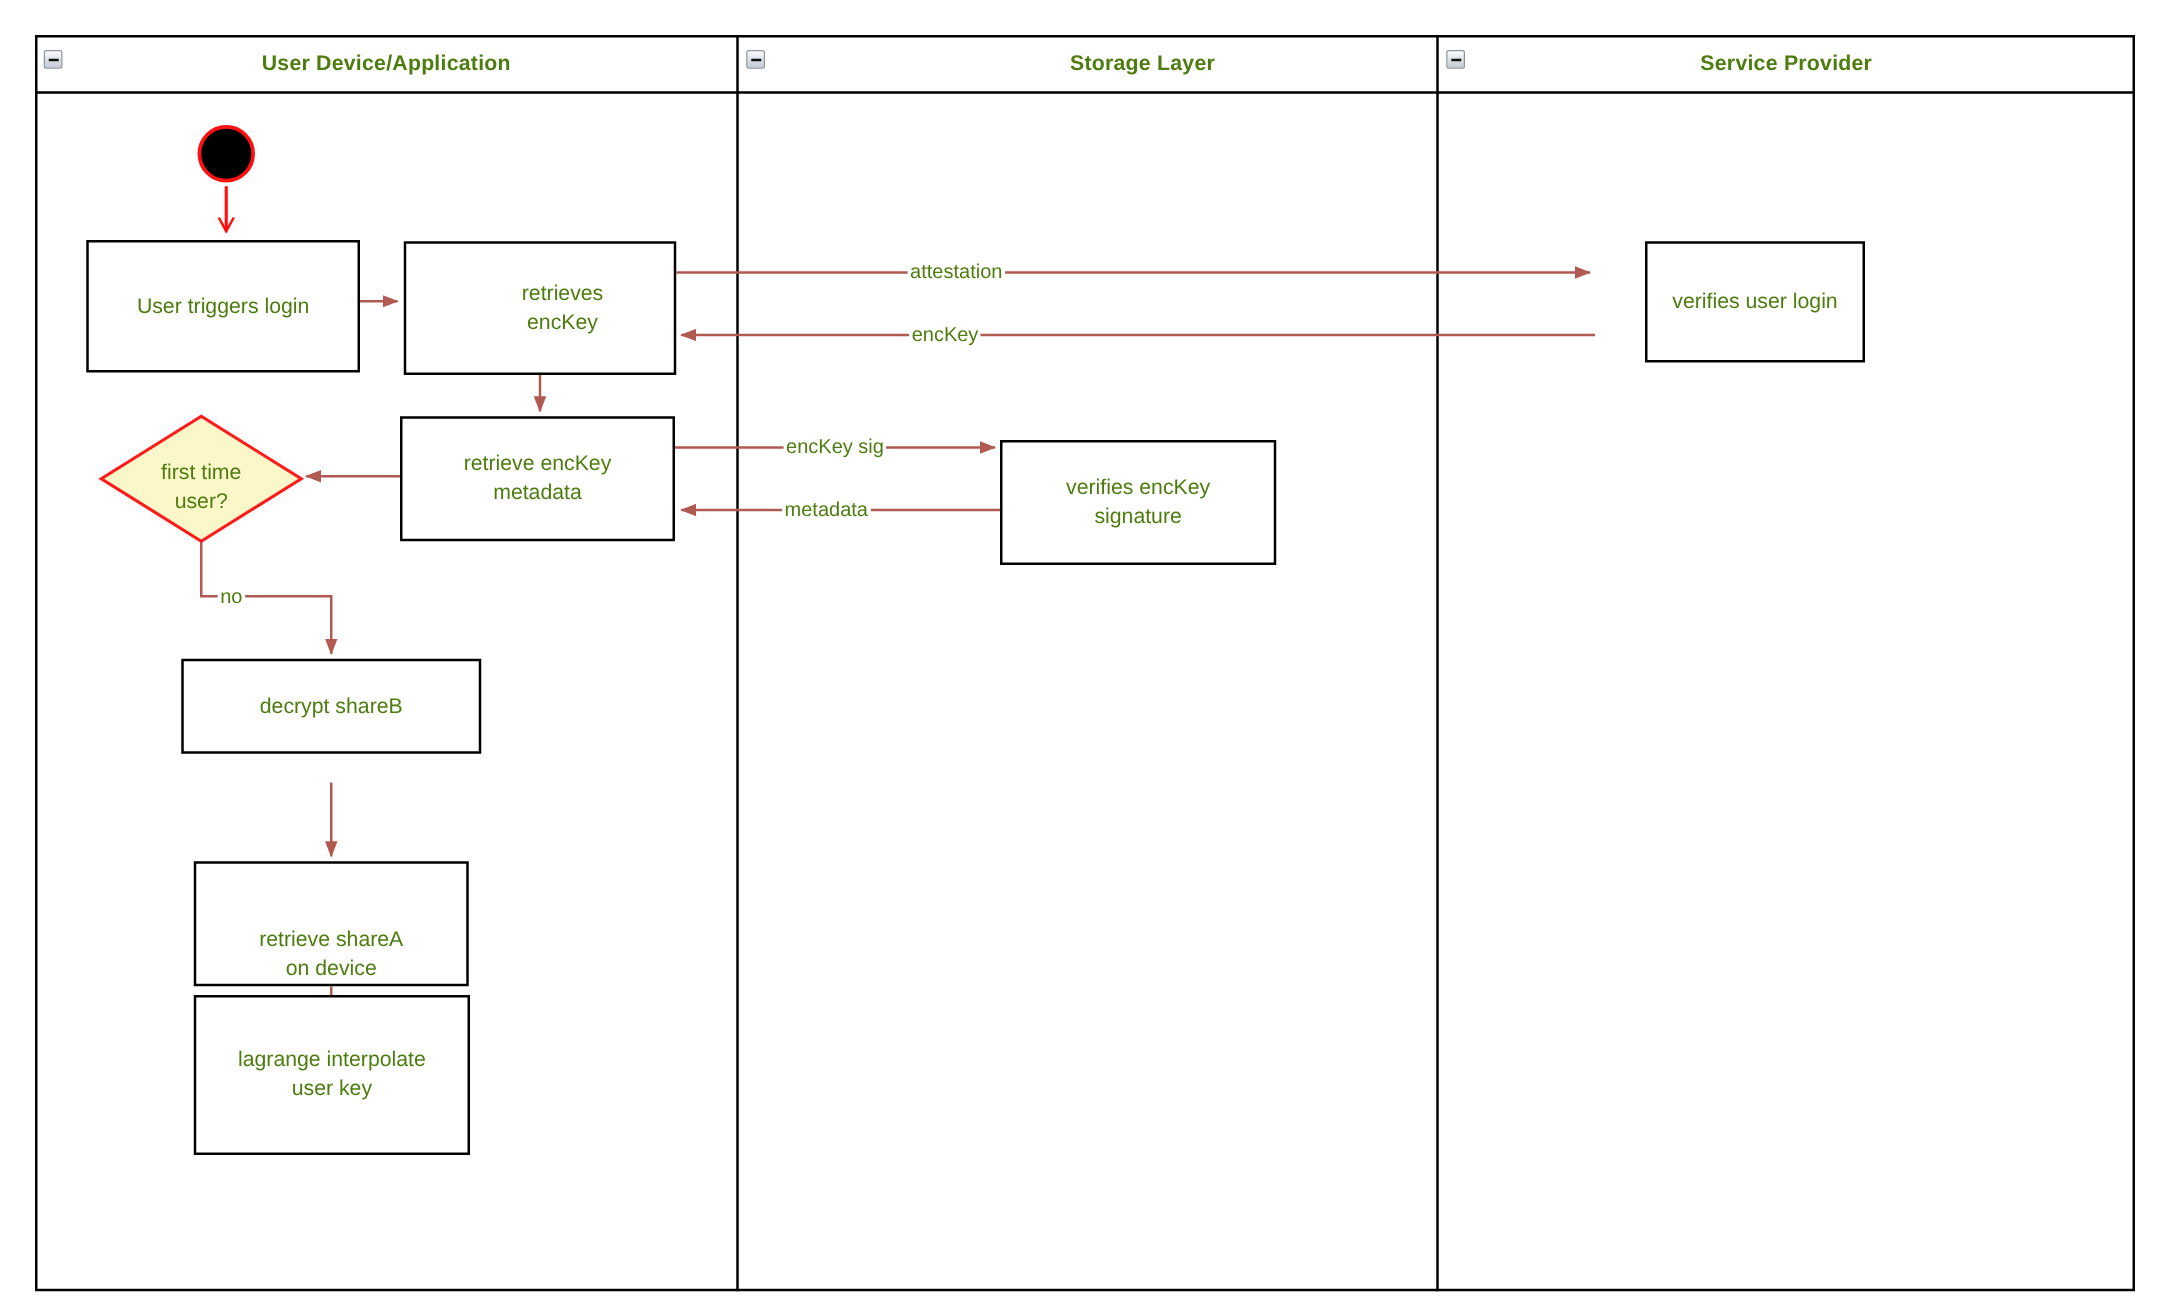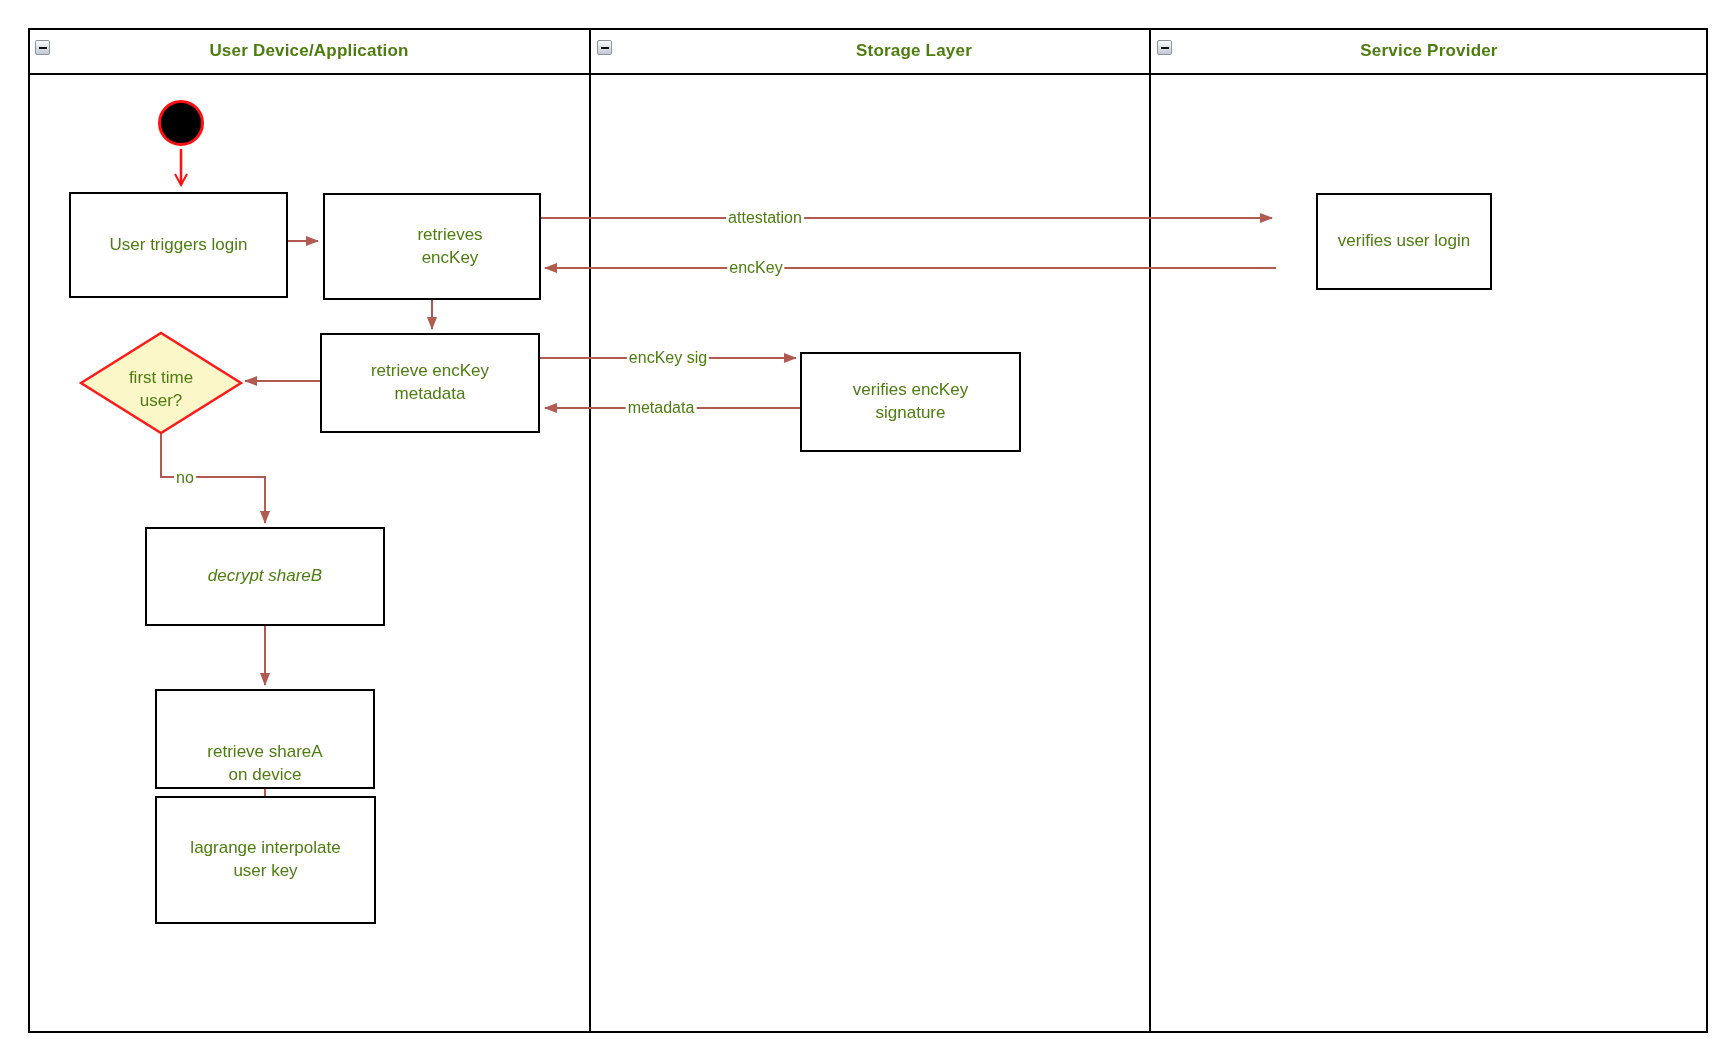--- a/index.html
+++ b/index.html
@@ -124,21 +124,21 @@
   <div class="diamond-label">
     <span>first time
 user?</span>
   </div>
 
   <div class="node" style="left:800px;top:352px;width:221px;height:100px;">
     <span>verifies encKey
 signature</span>
   </div>
 
-  <div class="node" style="left:145px;top:527px;width:240px;height:99px;font-style:italic;">
+  <div class="node" style="left:145px;top:527px;width:240px;height:76px;">
     <span>decrypt shareB</span>
   </div>
 
   <div class="node" style="left:155px;top:689px;width:220px;height:100px;align-items:flex-end;">
     <span>retrieve shareA
 on device</span>
   </div>
 
   <div class="node" style="left:155px;top:796px;width:221px;height:128px;">
     <span>lagrange interpolate

